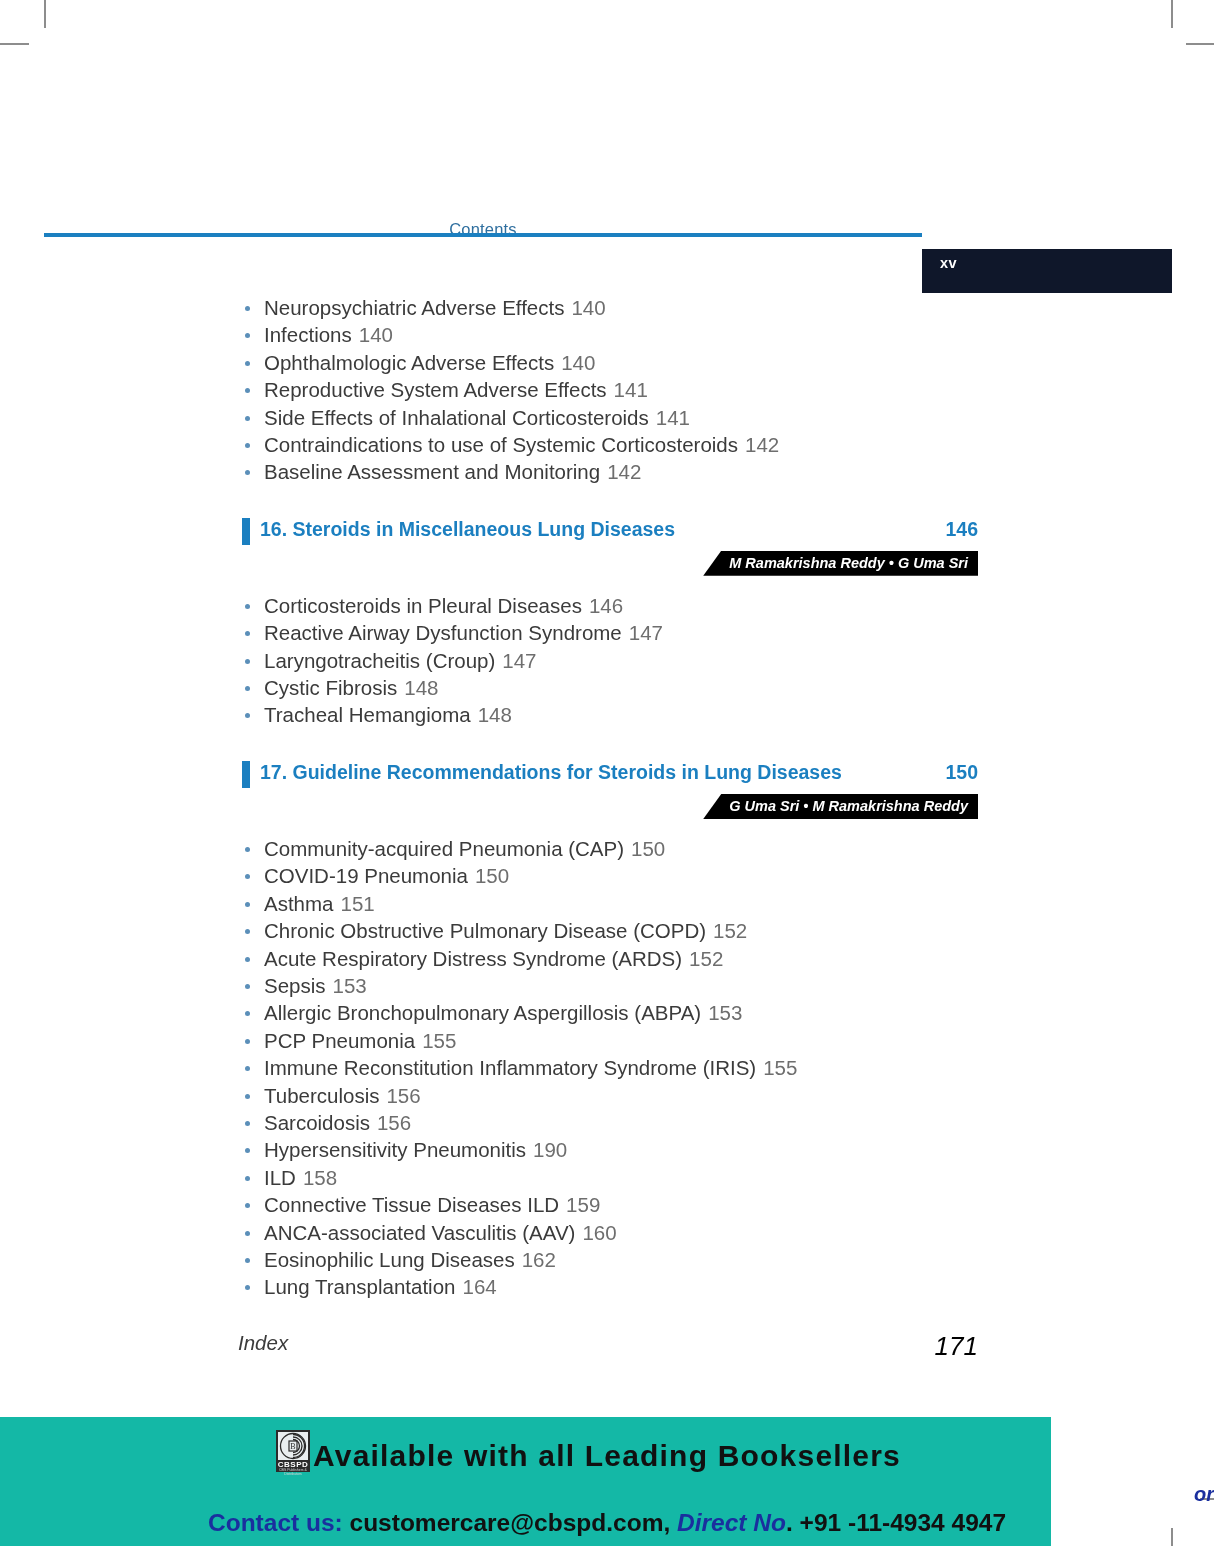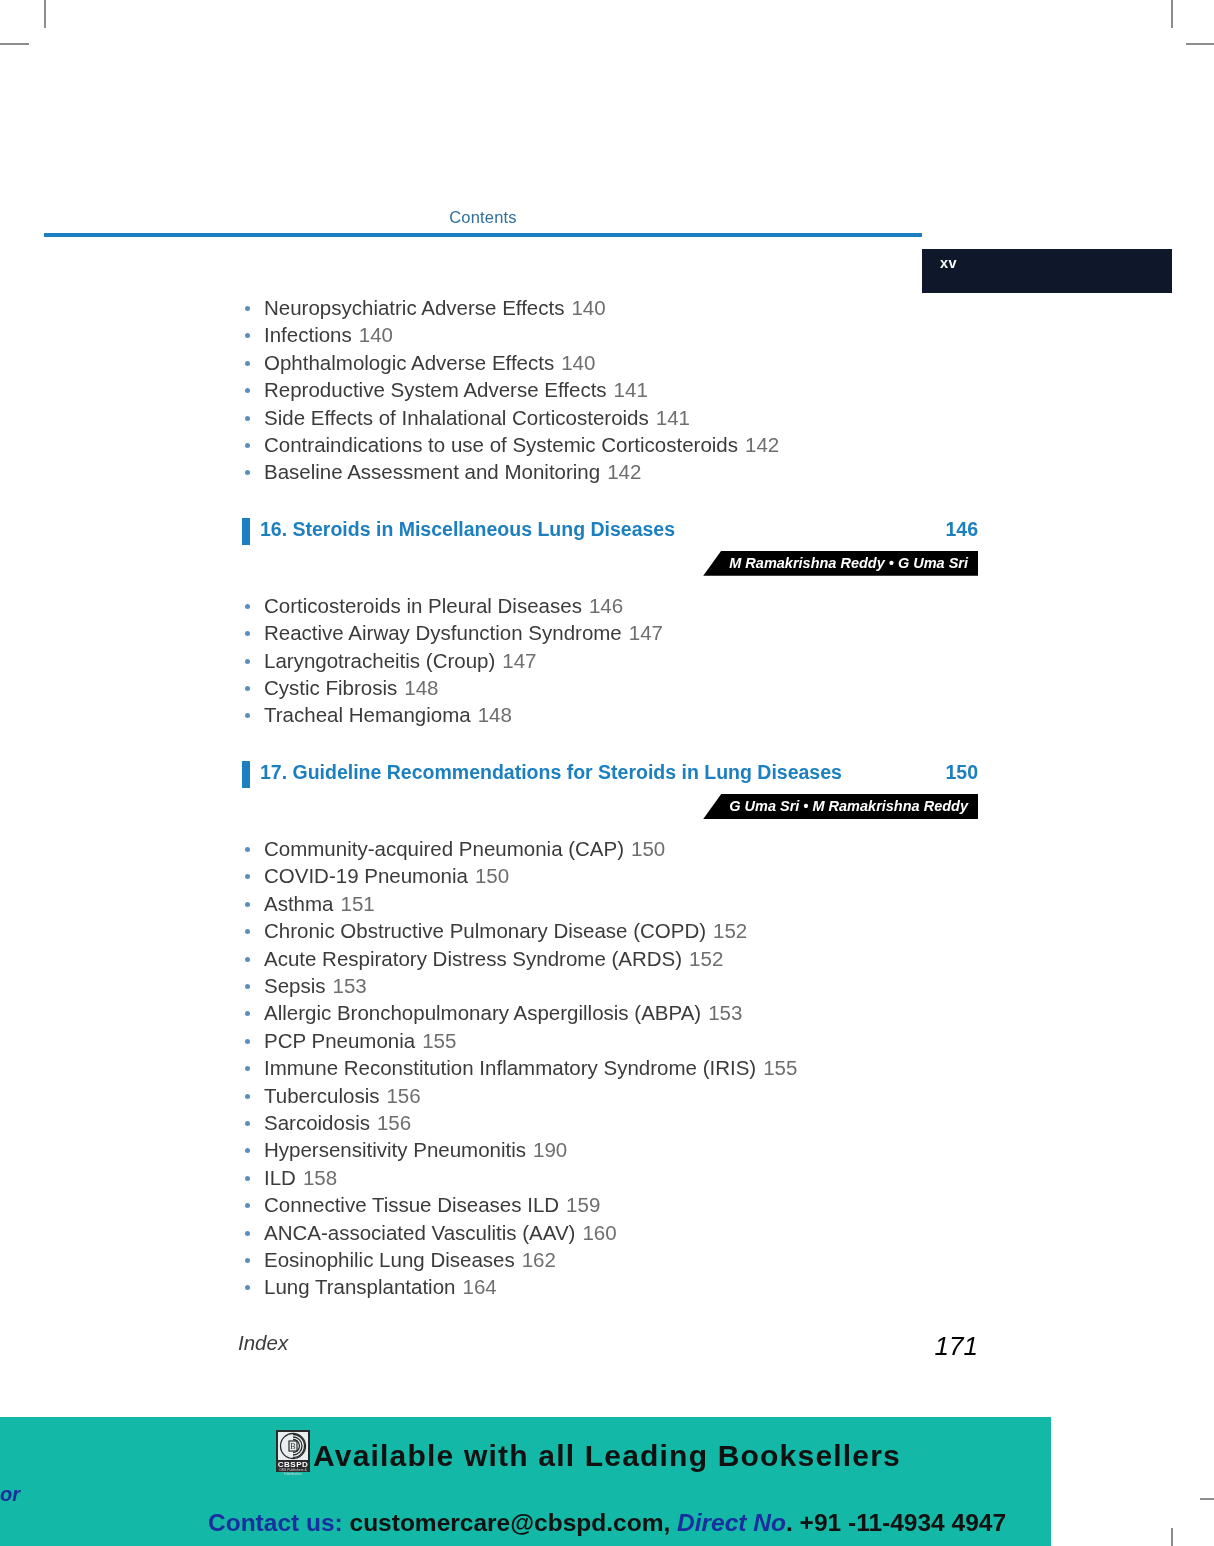--- a/index.html
+++ b/index.html
@@ -34,21 +34,21 @@
   .runhead {
     position: absolute;
     left: 44px;
     top: 204px;
     width: 1128px;
     height: 34px;
   }
   .runhead-label {
     position: absolute;
     left: 0;
-    top: 4px;
+    top: 16px;
     width: 878px;
     text-align: center;
     font-size: 16.5px;
     color: #2f6f9f;
     letter-spacing: .2px;
   }
   .runhead-rule {
     position: absolute;
     left: 0;
     top: 29px;
@@ -253,21 +253,21 @@
     width: 34px;
     text-align: center;
     font-size: 3.5px;
     color: #d8d8d8;
   }
   .footer-or {
     position: absolute;
     left: 0;
     top: 66px;
     width: 1214px;
-    text-align: left;
+    text-align: right;
     font-size: 20px;
     font-style: italic;
     font-weight: bold;
     color: #1a2f9e;
   }
   .footer-line3 {
     position: absolute;
     left: 0;
     top: 92px;
     width: 1214px;

